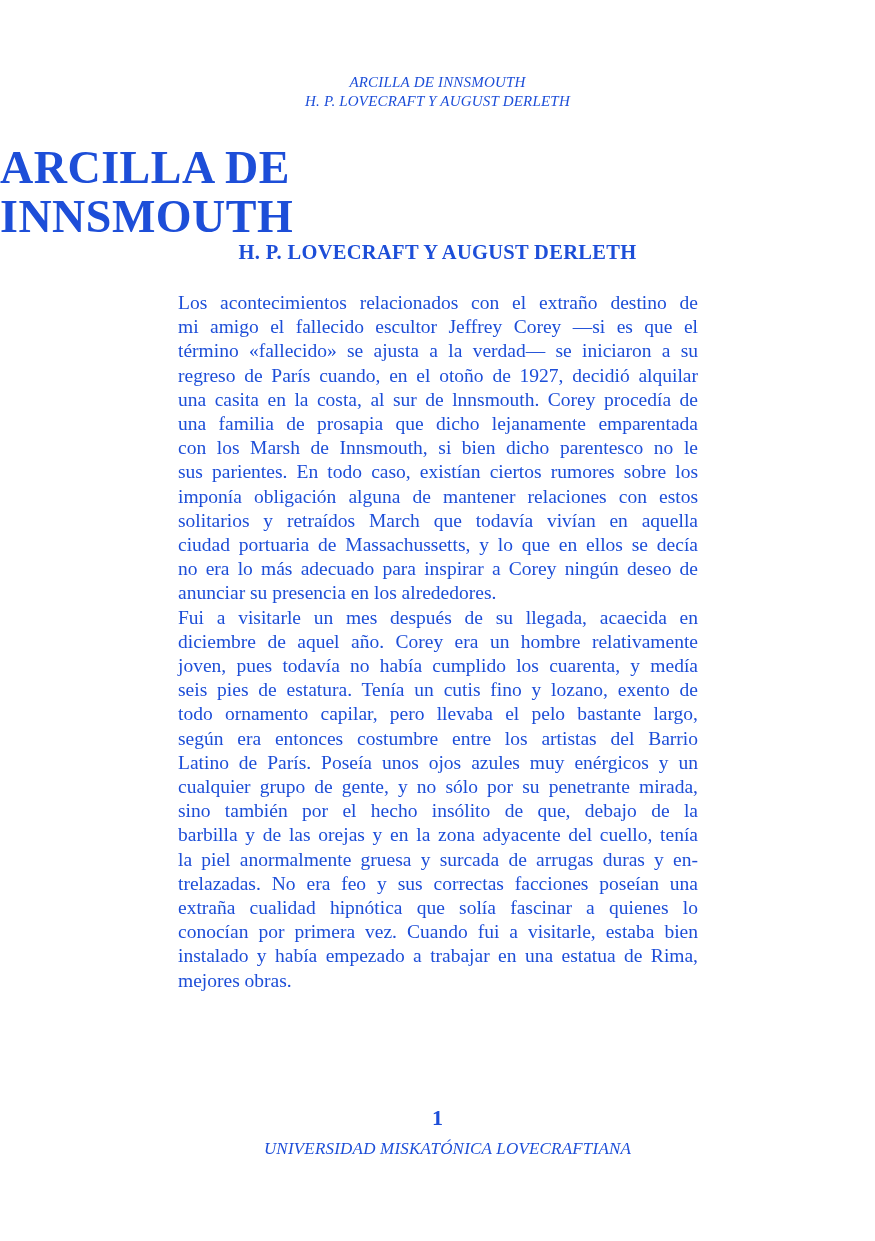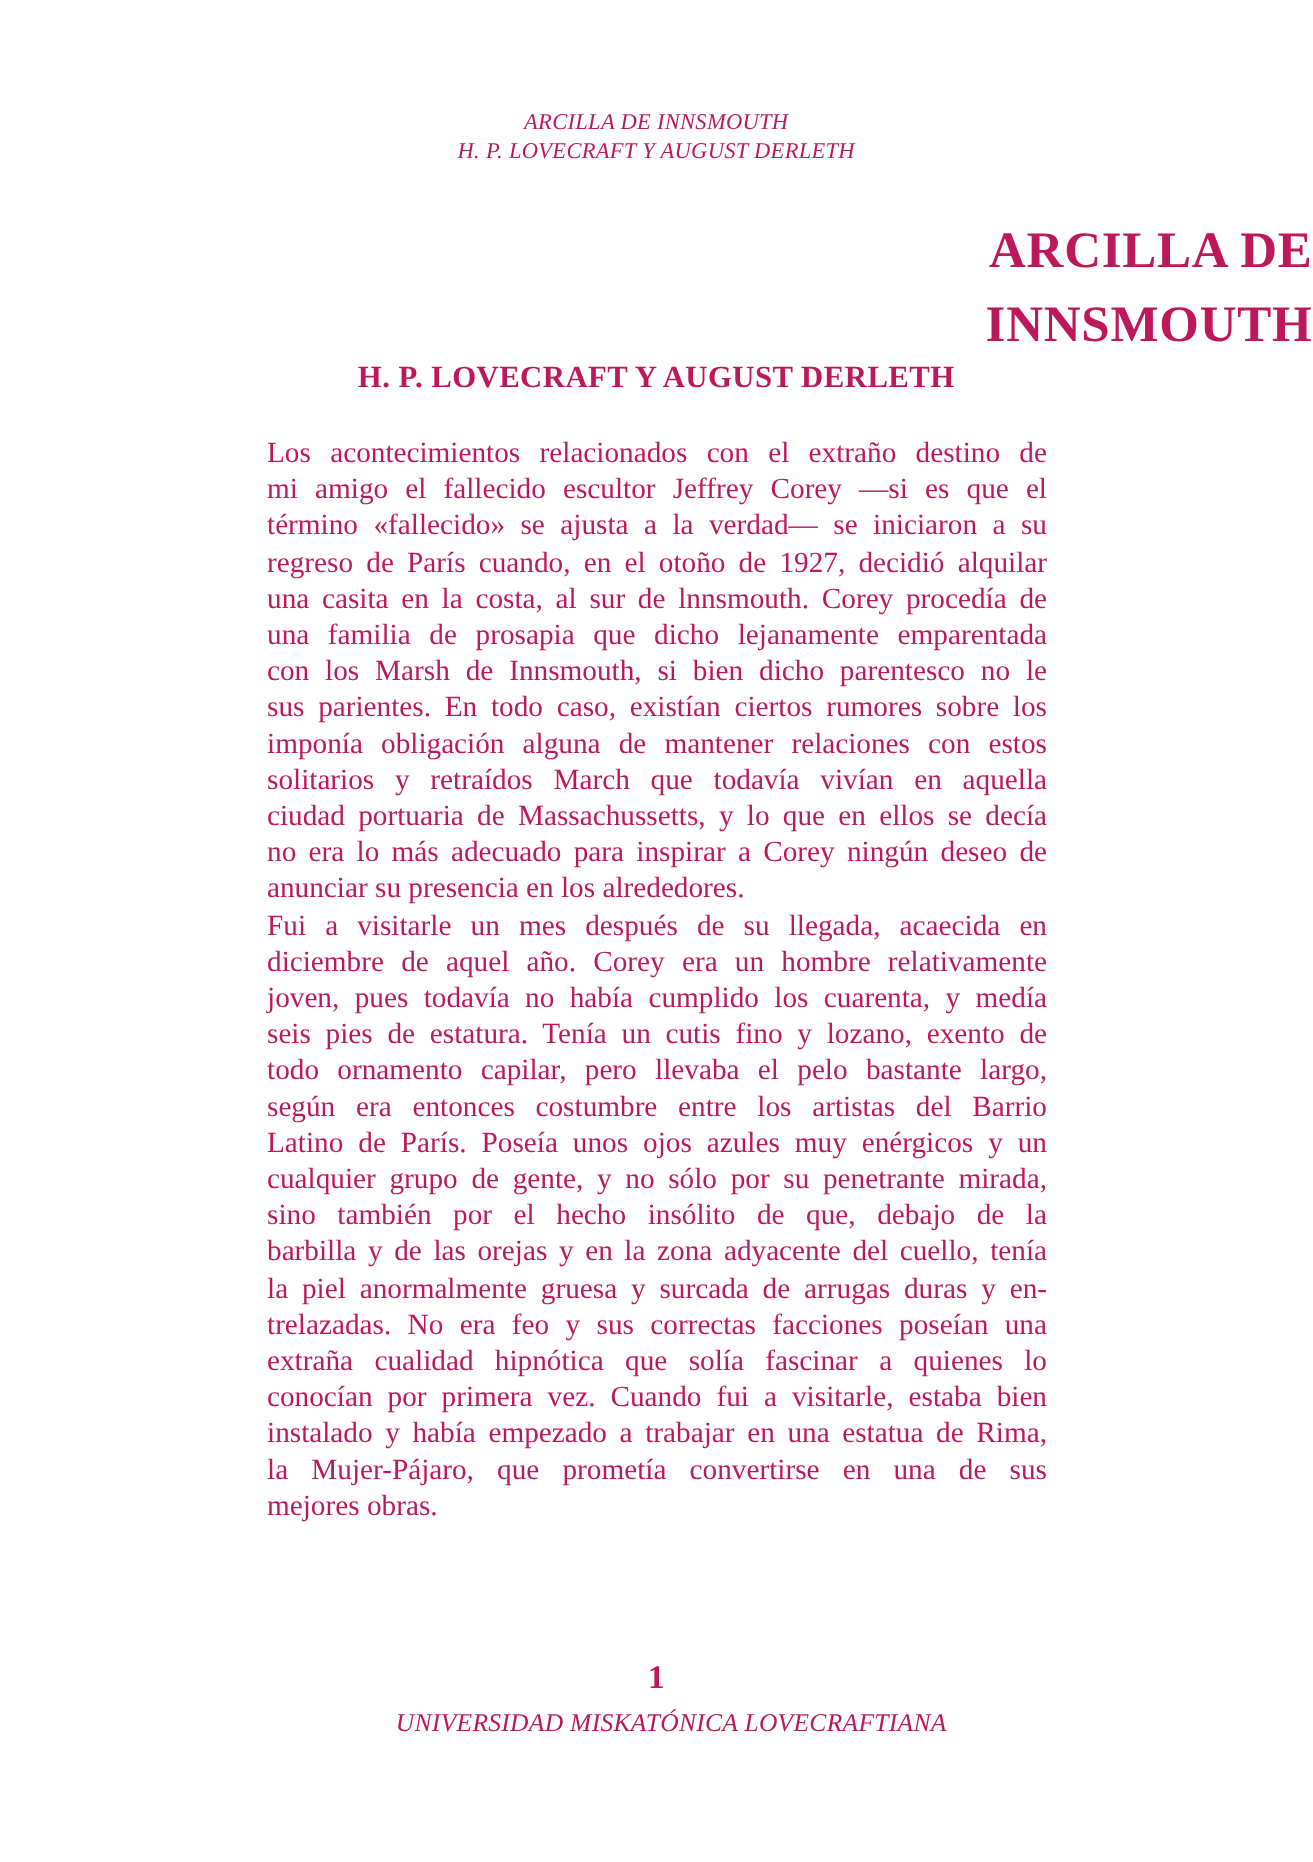--- a/index.html
+++ b/index.html
@@ -6,43 +6,43 @@
   html, body {
     margin: 0;
     padding: 0;
     background: #ffffff;
   }
   .page {
     position: relative;
     width: 875px;
     height: 1241px;
     background: #ffffff;
-    color: #be185d;
+    color: #1d4ed8;
     font-family: "Liberation Serif", "DejaVu Serif", serif;
     overflow: hidden;
   }
   .running-header {
     position: absolute;
     top: 73px;
     left: 0;
     right: 0;
     text-align: center;
     font-style: italic;
     font-size: 15px;
     line-height: 19px;
     letter-spacing: 0.2px;
   }
   .doc-title {
     position: absolute;
     top: 144px;
     left: 0;
     right: 0;
     margin: 0;
-    text-align: right;
-    font-size: 34px;
+    text-align: left;
+    font-size: 46px;
     line-height: 48.5px;
     font-weight: bold;
     letter-spacing: 0.5px;
   }
   .title-line { display: block; }
   .byline {
     position: absolute;
     top: 240px;
     left: 0;
     right: 0;
@@ -135,21 +135,20 @@
         <div class="line">según era entonces costumbre entre los artistas del Barrio</div>
         <div class="line">Latino de París. Poseía unos ojos azules muy enérgicos y un</div>
         <div class="line">cualquier grupo de gente, y no sólo por su penetrante mirada,</div>
         <div class="line">sino también por el hecho insólito de que, debajo de la</div>
         <div class="line">barbilla y de las orejas y en la zona adyacente del cuello, tenía</div>
         <div class="line">la piel anormalmente gruesa y surcada de arrugas duras y en-</div>
         <div class="line">trelazadas. No era feo y sus correctas facciones poseían una</div>
         <div class="line">extraña cualidad hipnótica que solía fascinar a quienes lo</div>
         <div class="line">conocían por primera vez. Cuando fui a visitarle, estaba bien</div>
         <div class="line">instalado y había empezado a trabajar en una estatua de Rima,</div>
-        <div class="line">la Mujer-Pájaro, que prometía convertirse en una de sus</div>
         <div class="line last-line">mejores obras.</div>
       </div>
   </main>
 
   <footer>
     <div class="page-number">1</div>
     <div class="imprint">UNIVERSIDAD MISKATÓNICA LOVECRAFTIANA</div>
   </footer>
 
 </div>

